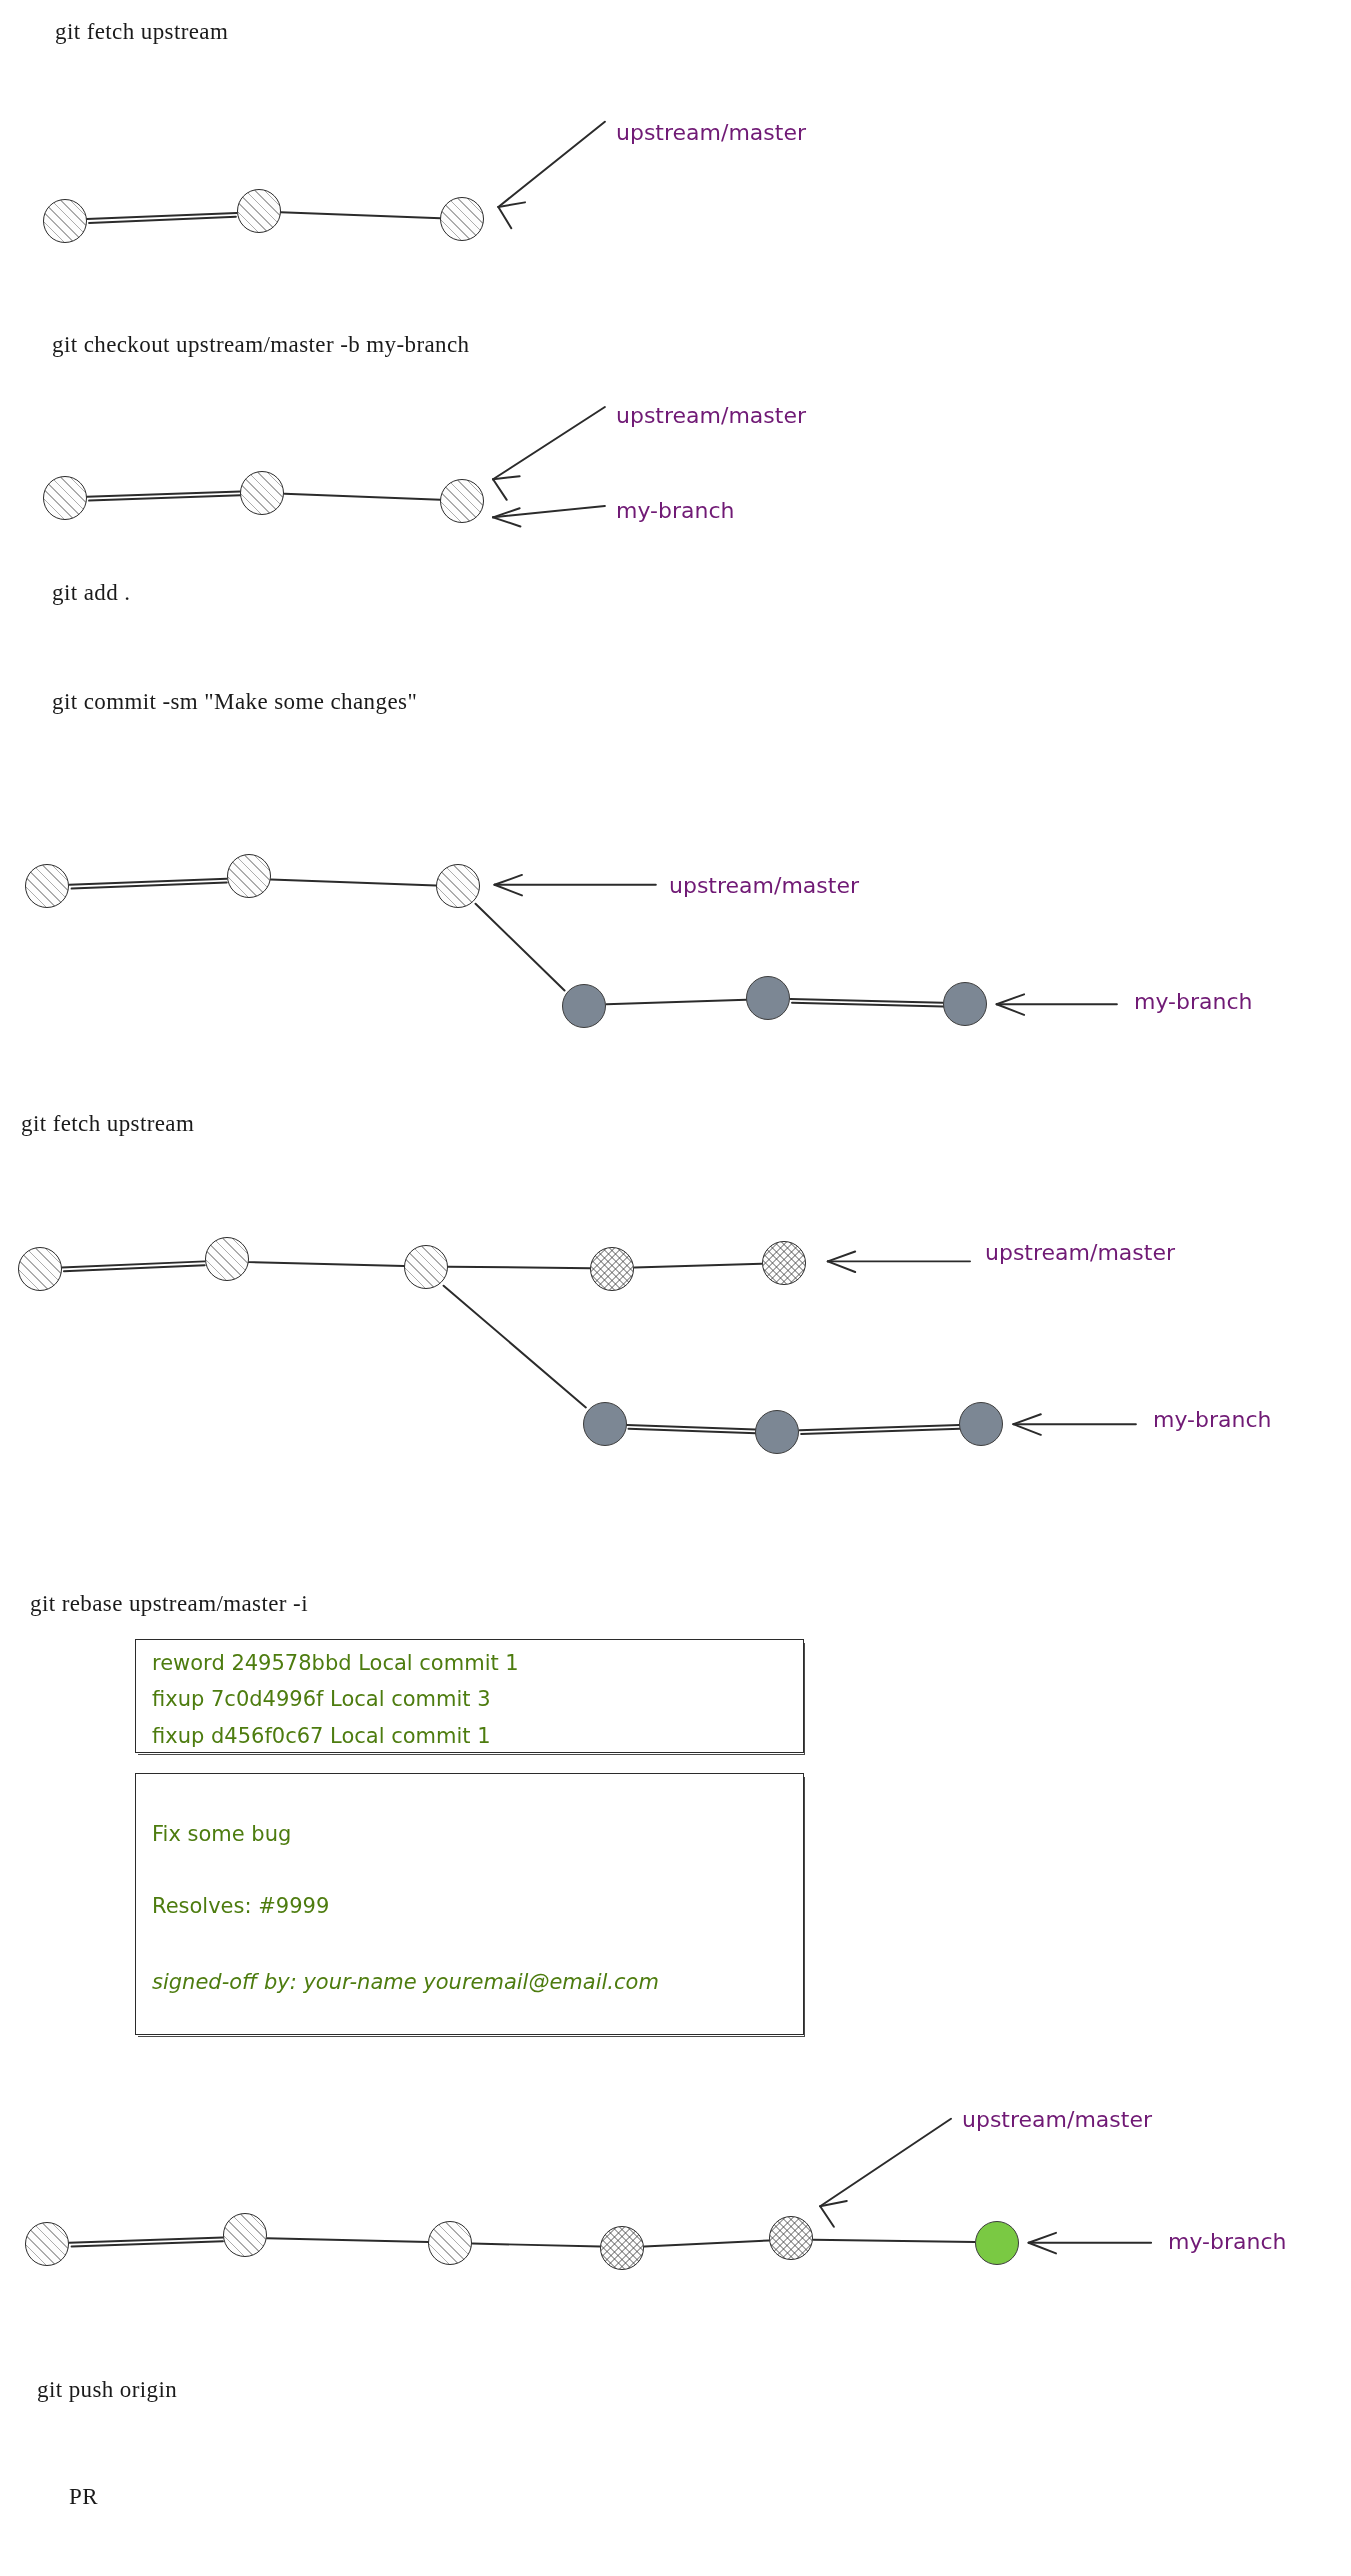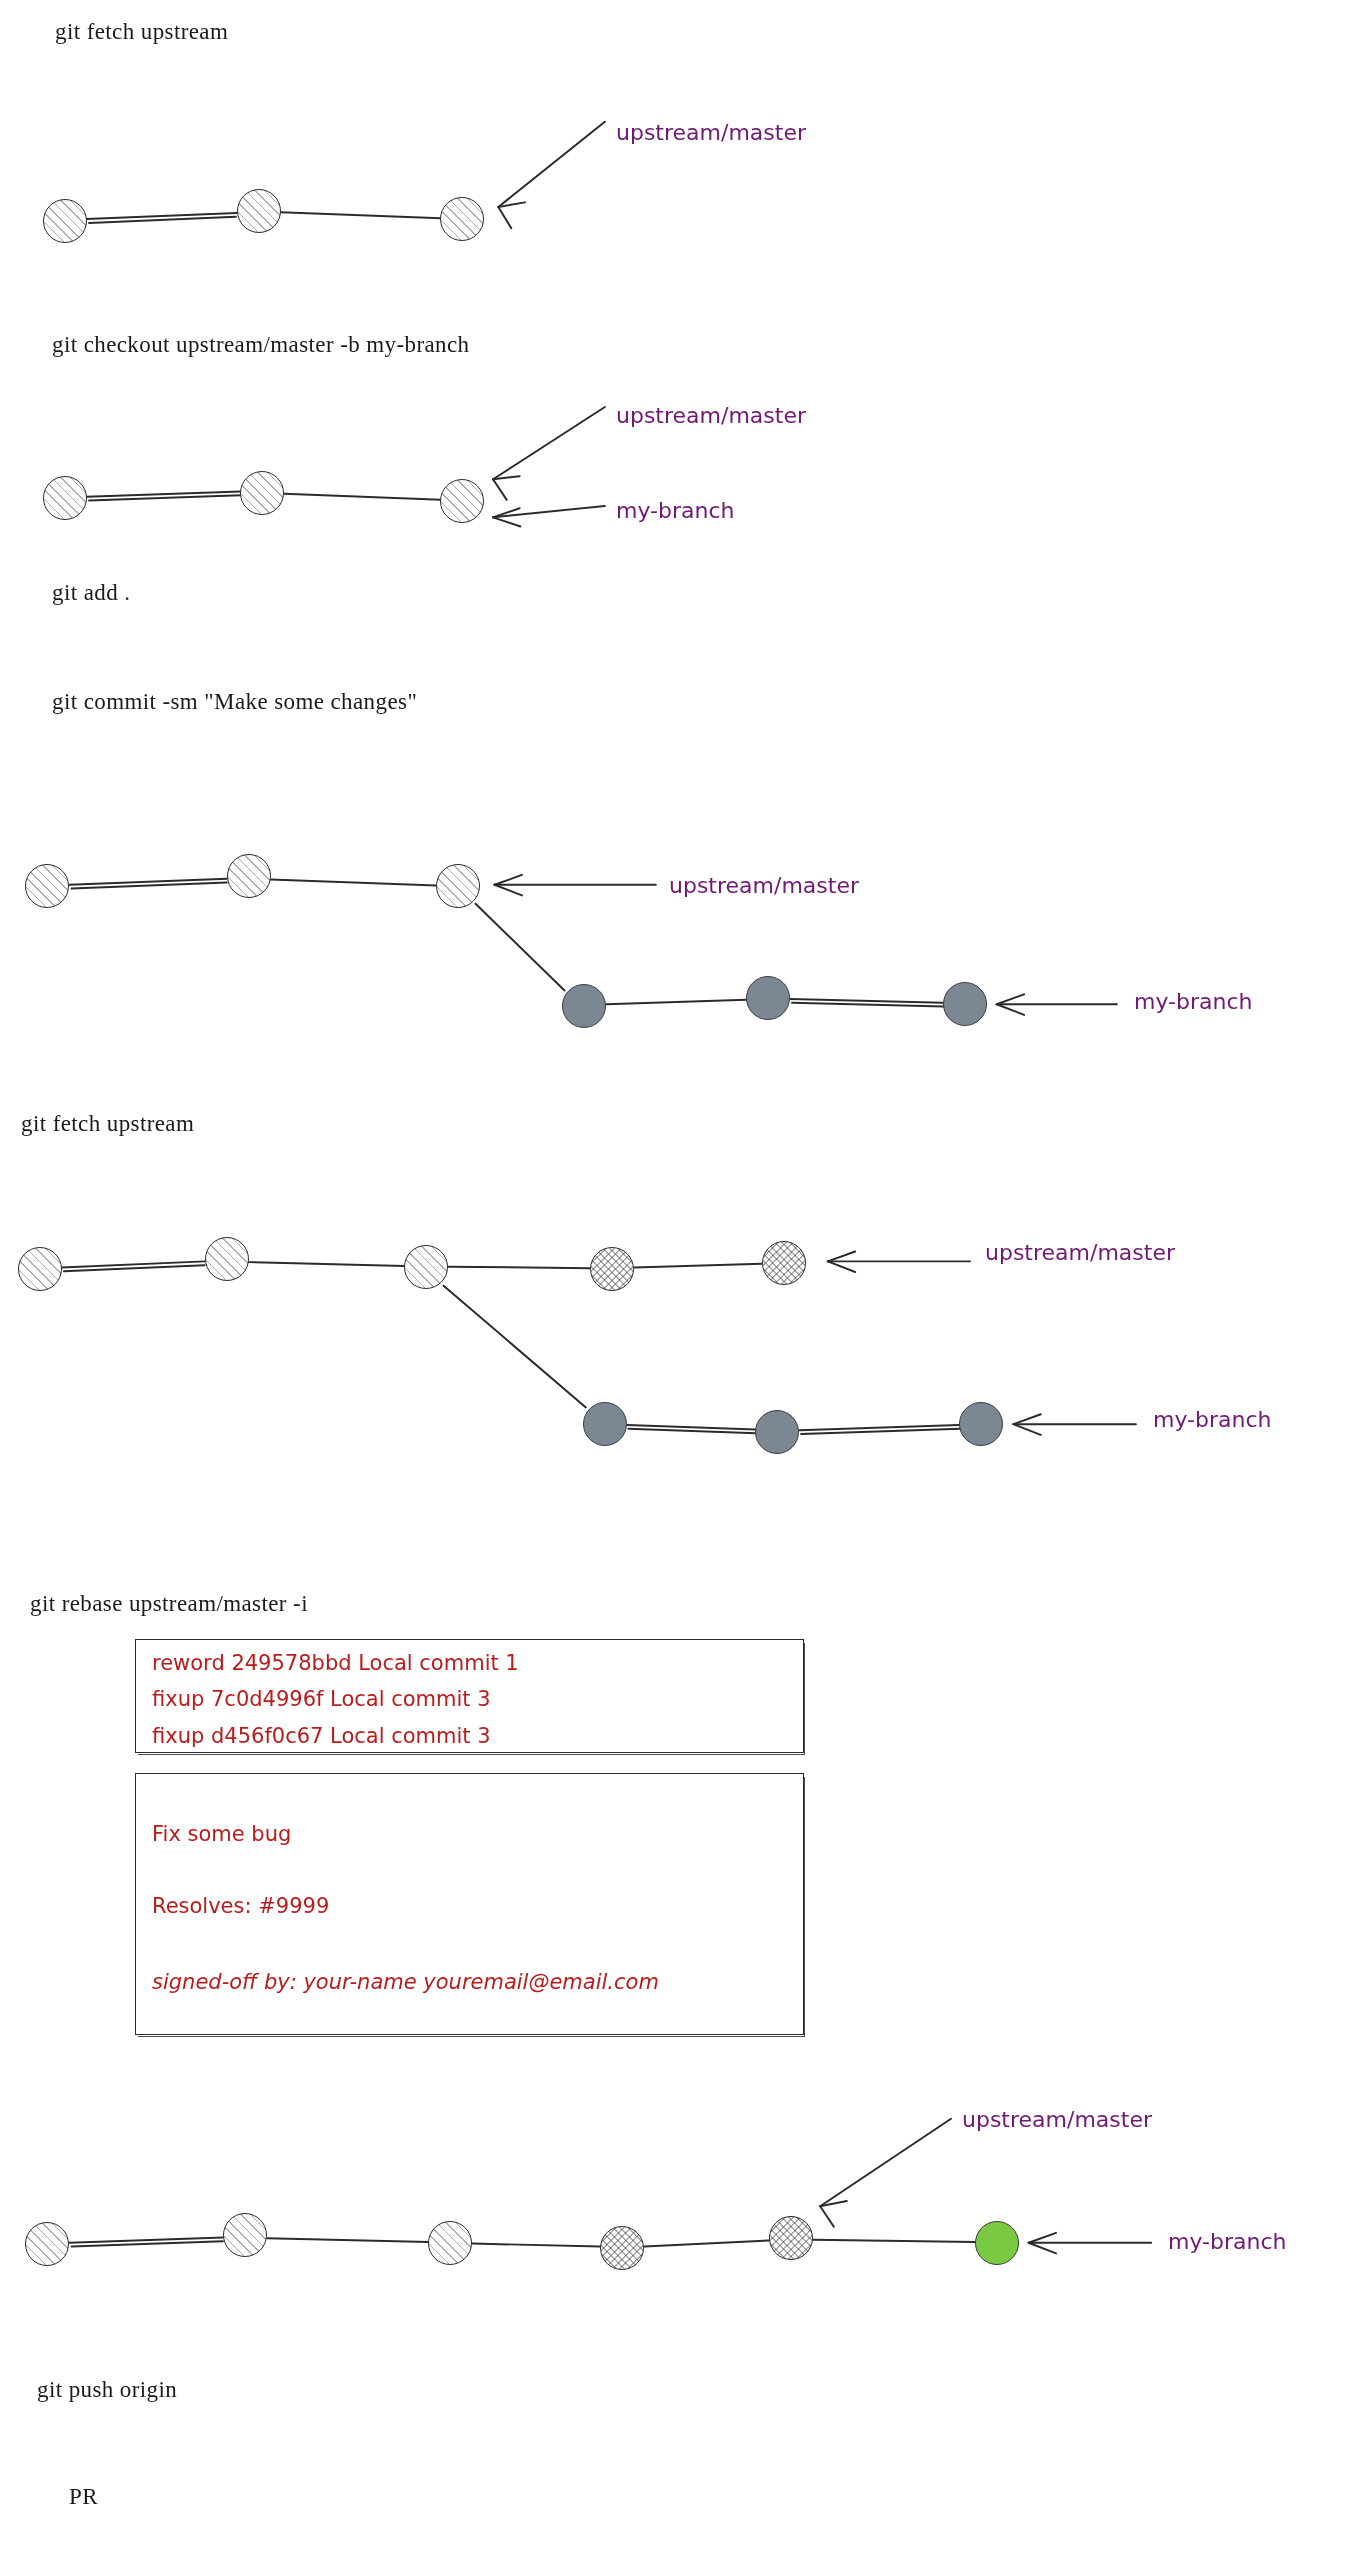--- a/index.html
+++ b/index.html
@@ -32,21 +32,21 @@
     position: absolute;
     font-family: "DejaVu Sans", sans-serif;
     font-size: 22px;
     color: #701a75;
     white-space: nowrap;
   }
   .boxtext {
     position: absolute;
     font-family: "DejaVu Sans", sans-serif;
     font-size: 21px;
-    color: #b91c1c;
+    color: #4d7c0f;
     white-space: nowrap;
   }
   .node {
     position: absolute;
     border-radius: 50%;
     box-sizing: border-box;
   }
   .node-hatch {
     border: 1.9px solid #2b2b2b;
     background-color: #fdfdfd;
@@ -214,21 +214,21 @@
   <div class="node node-hatch" style="left:404px; top:1245px; width:44px; height:44px;"></div>
   <div class="node node-cross" style="left:590px; top:1247px; width:44px; height:44px;"></div>
   <div class="node node-cross" style="left:762px; top:1241px; width:44px; height:44px;"></div>
   <div class="node node-gray" style="left:583px; top:1402px; width:44px; height:44px;"></div>
   <div class="node node-gray" style="left:755px; top:1410px; width:44px; height:44px;"></div>
   <div class="node node-gray" style="left:959px; top:1402px; width:44px; height:44px;"></div>
 
   <div class="sketchbox" style="left:135px; top:1639px; width:669px; height:114px;"></div>
   <div class="boxtext" style="left:152px; top:1651px;">reword 249578bbd Local commit 1</div>
   <div class="boxtext" style="left:152px; top:1687px;">fixup 7c0d4996f Local commit 3</div>
-  <div class="boxtext" style="left:152px; top:1724px;">fixup d456f0c67 Local commit 3</div>
+  <div class="boxtext" style="left:152px; top:1724px;">fixup d456f0c67 Local commit 1</div>
 
   <div class="sketchbox" style="left:135px; top:1773px; width:669px; height:262px;"></div>
   <div class="boxtext" style="left:152px; top:1822px;">Fix some bug</div>
   <div class="boxtext" style="left:152px; top:1894px;">Resolves: #9999</div>
   <div class="boxtext" style="left:152px; top:1970px;font-style:italic;">signed-off by: your-name youremail@email.com</div>
 
   <div class="node node-hatch" style="left:25px; top:2222px; width:44px; height:44px;"></div>
   <div class="node node-hatch" style="left:223px; top:2213px; width:44px; height:44px;"></div>
   <div class="node node-hatch" style="left:428px; top:2221px; width:44px; height:44px;"></div>
   <div class="node node-cross" style="left:600px; top:2226px; width:44px; height:44px;"></div>

